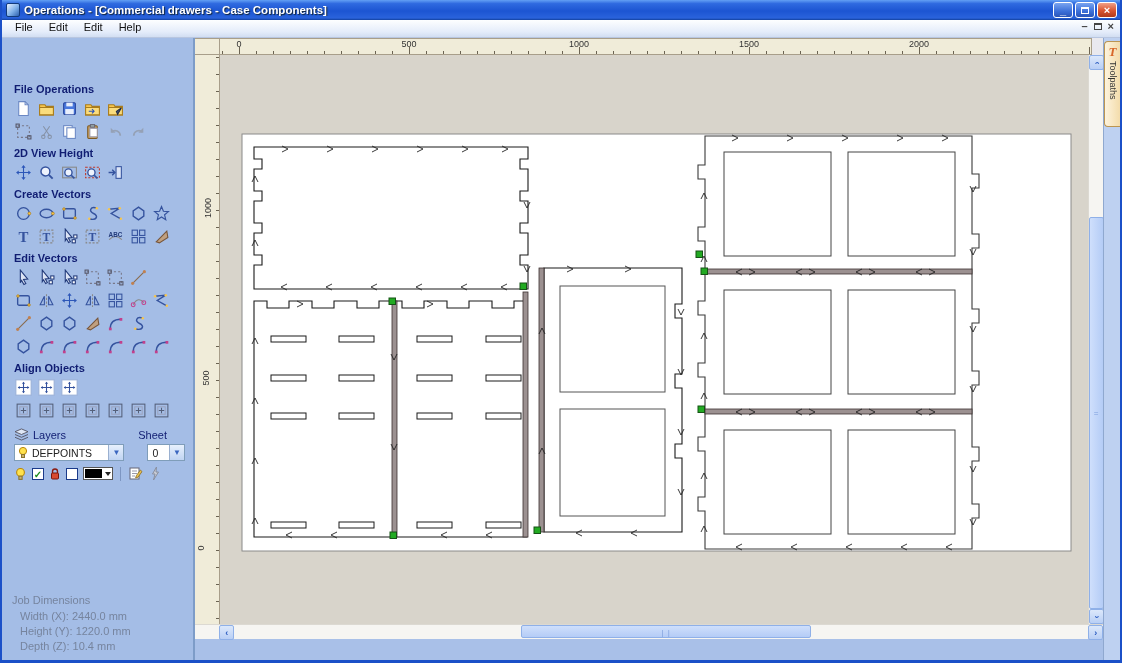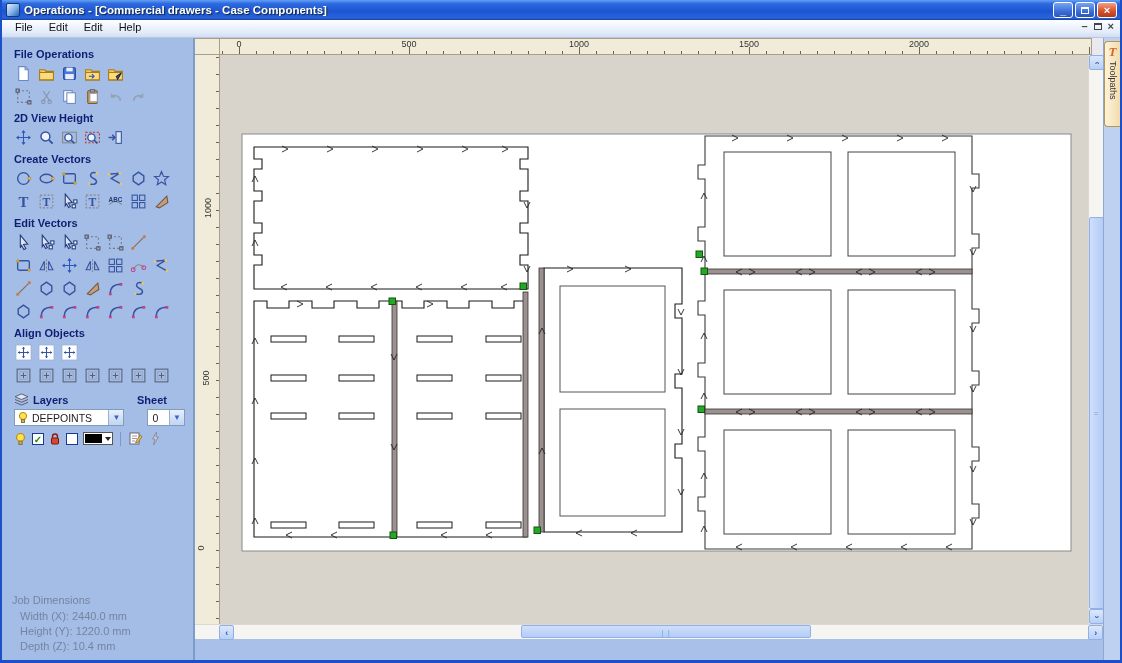--- a/index.html
+++ b/index.html
@@ -22,27 +22,27 @@
   .mdi-btns{margin-left:auto;display:flex;gap:6px;align-items:center;color:#444;font-weight:bold;}
   .mdi-restore{width:8px;height:7px;border:1px solid #444;border-top:2px solid #444;display:inline-block;}
   
   .app-body{position:absolute;top:38px;left:0;right:0;bottom:0;display:flex;}
   
   .sidebar{width:193px;background:#a4bde6;border-right:2px solid #7d9cc8;display:flex;flex-direction:column;position:relative;}
   .panel-header{height:19px;background:linear-gradient(180deg,#e8effc,#bcd0ef);display:flex;align-items:center;padding:0 6px 0 10px;
     border-bottom:1px solid #8fa8cf;color:#0a1e66;font-weight:bold;}
   .panel-header .grip{position:absolute;left:2px;top:4px;width:3px;height:12px;background:repeating-linear-gradient(180deg,#7d96c2 0 2px,transparent 2px 4px);}
   .pin{margin-left:auto;width:12px;height:12px;}
-  .sb-content{padding:4px 8px 0 12px;}
+  .sb-content{padding:4px 8px 0 12px;margin-top:35px;}
   .sec-title{font-weight:bold;color:#101d72;margin:6px 0 4px 0;font-size:11px;}
   .tool-row{display:flex;gap:4px;margin:2px 0 4px 0;}
   .tool{width:19px;height:19px;display:flex;align-items:center;justify-content:center;border:1px solid transparent;border-radius:2px;}
   .tool.dis{filter:grayscale(1) opacity(.5);}
   .tool svg{width:17px;height:17px;}
-  .layers-head{display:flex;align-items:center;margin:8px 0 3px 0;font-weight:bold;color:#101d72;}
+  .layers-head{display:flex;align-items:center;margin:8px 0 3px 0;font-weight:normal;color:#101d72;}
   .layers-head .sheetlbl{margin-left:auto;margin-right:18px;}
   .dd-row{display:flex;gap:23px;align-items:center;}
   .dropdown{height:17px;background:#fff;border:1px solid #7f9db9;display:flex;align-items:center;font-size:10.5px;color:#222;}
   .dd-layer{width:112px;padding-left:2px;}
   .dd-sheet{width:38px;padding-left:4px;}
   .dd-btn{margin-left:auto;width:15px;height:15px;background:linear-gradient(180deg,#e7f0fd,#c0d4f2);border-left:1px solid #9ab0d0;color:#3a66c0;
     display:flex;align-items:center;justify-content:center;font-size:8px;}
   .layerctl-row{display:flex;align-items:center;gap:5px;margin-top:5px;}
   .chk{width:12px;height:12px;border:1px solid #1a3a8a;background:#fff;font-size:10px;line-height:11px;text-align:center;color:#1b8a1b;font-weight:bold;}
   .swatch{width:30px;height:13px;border:1px solid #555;background:#fff;display:flex;align-items:center;padding:1px;}

